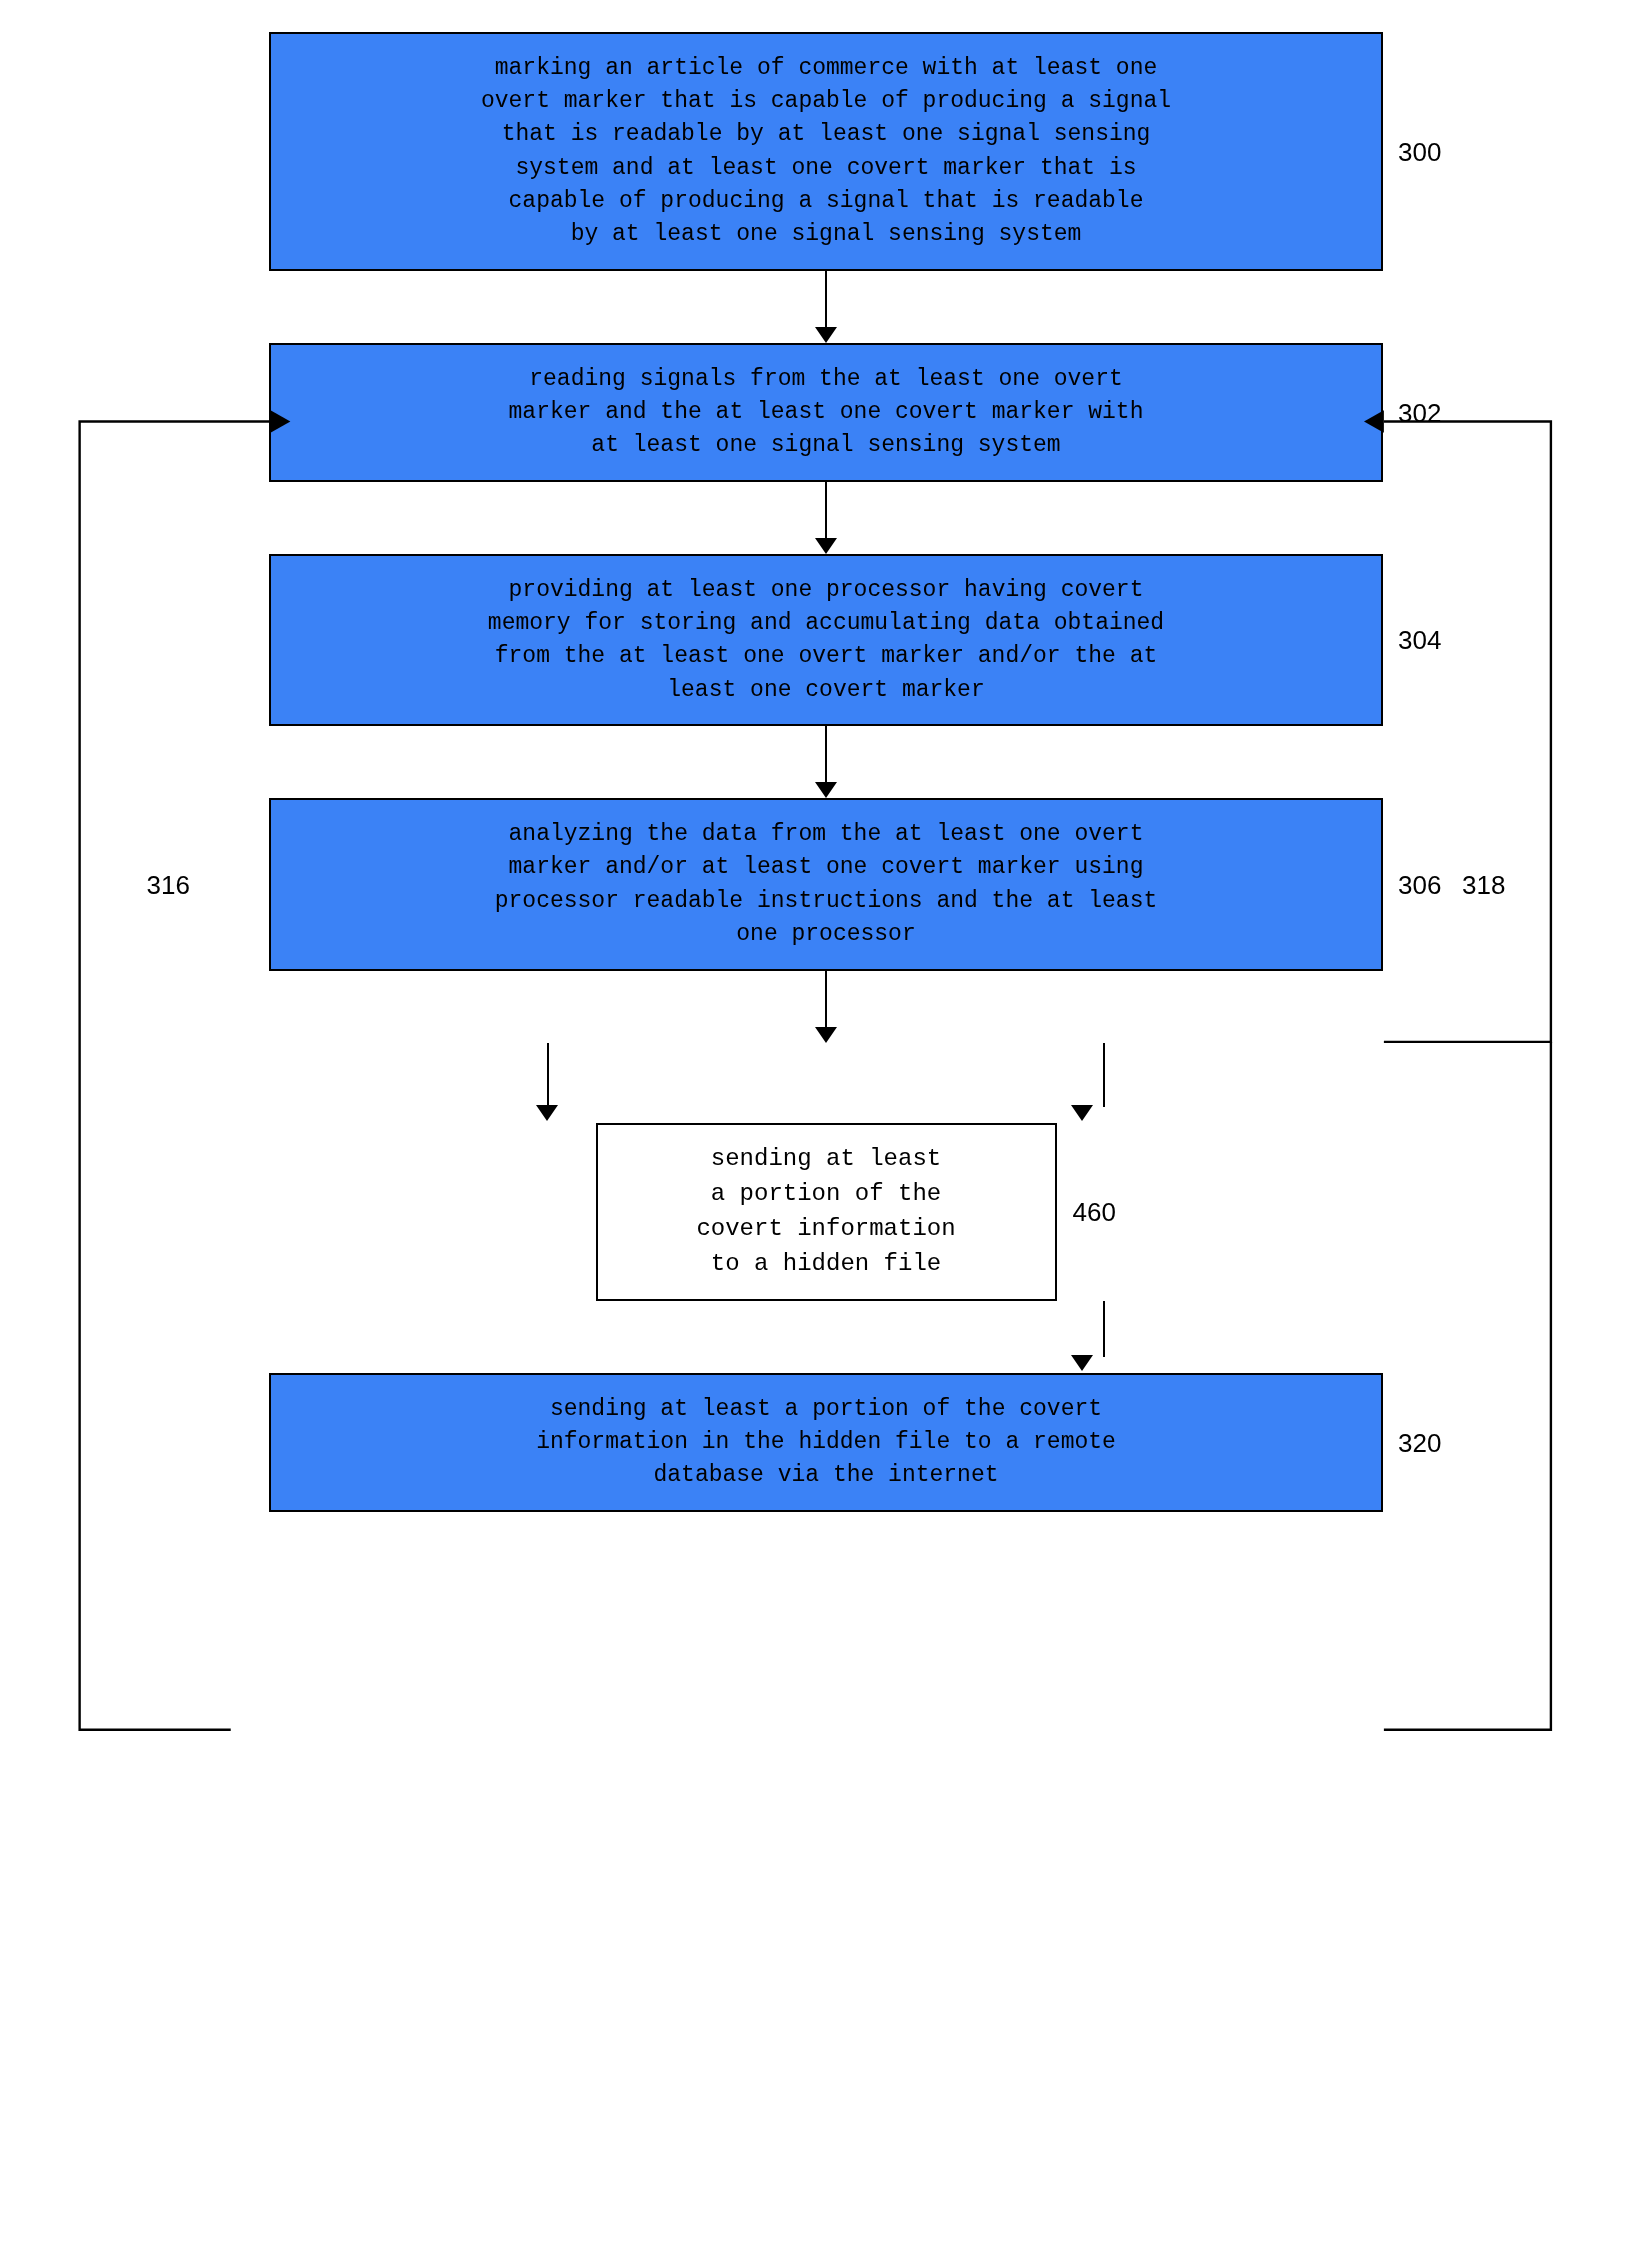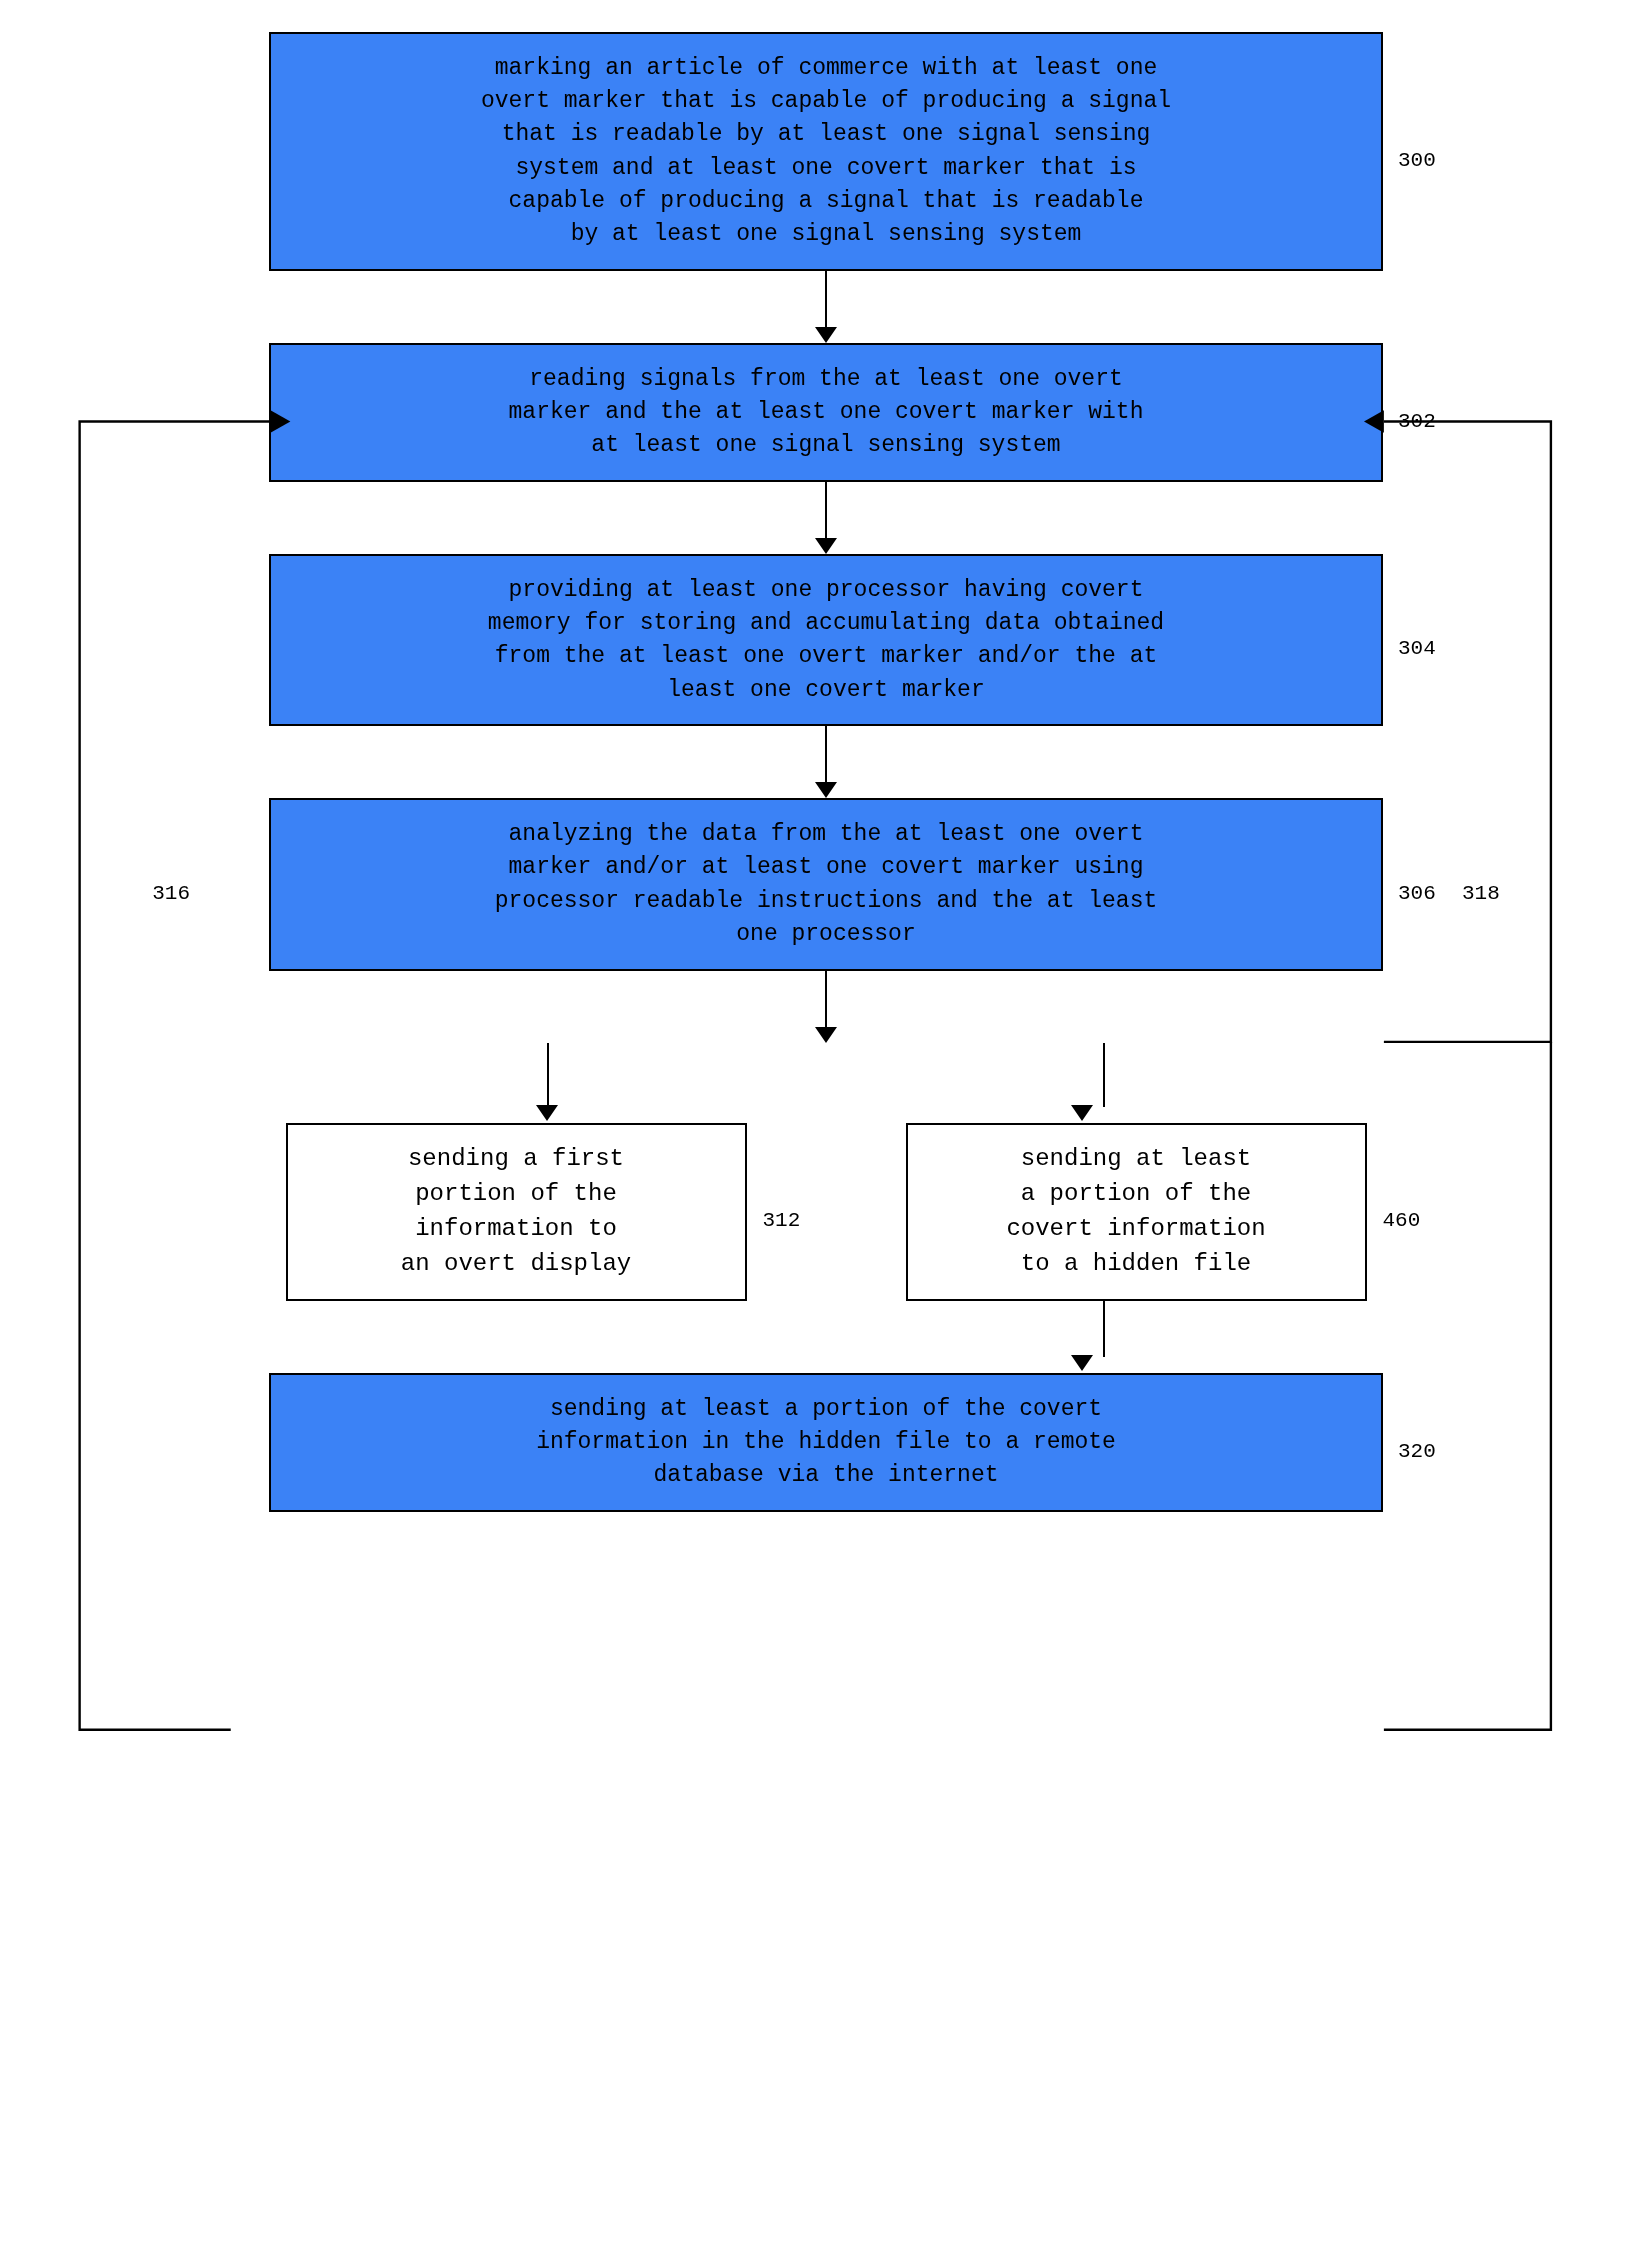--- a/index.html
+++ b/index.html
@@ -30,23 +30,22 @@
       background: #3b82f6;
       position: relative;
     }
 
     .main-box {
       width: 1114px;
     }
 
     .label {
       position: absolute;
-      font-size: 21px;
-      font-family: Liberation Mono, monospace;
-      margin-top: 8px;
+      font-size: 26px;
+      font-family: Liberation Sans, sans-serif;
     }
 
     .small-box {
       border: 2.4px solid #000;
       padding: 17.5px 16px;
       text-align: center;
       font-size: 24px;
       line-height: 1.45;
       background: #fff;
       width: 461px;
@@ -119,29 +118,20 @@
 
     <div style="position:absolute; left:278px; top:0; width:2.4px; height:64px; background:#000;"></div>
     <div style="position:absolute; left:267px; top:62px; width:0; height:0; border-left:11px solid transparent; border-right:11px solid transparent; border-top:16px solid #000;"></div>
 
     <div style="position:absolute; right:278px; top:0; width:2.4px; height:64px; background:#000;"></div>
     <div style="position:absolute; right:290px; top:62px; width:0; height:0; border-left:11px solid transparent; border-right:11px solid transparent; border-top:16px solid #000;"></div>
   </div>
 
   <div style="display:flex; width:1114px; gap:159px; justify-content:center; align-items:flex-start;">
 
-    <div style="position:relative; display:flex; align-items:center;">
-      <div class="small-box">
-        <span style="white-space:pre-line;">sending a first
-portion of the
-information to
-an overt display</span>
-      </div>
-      <span class="label" style="left:477px; top:50%; transform:translateY(-50%);">312</span>
-    </div>
 
     <div style="position:relative; display:flex; align-items:flex-start;">
       <div class="small-box">
         <span style="white-space:pre-line;">sending at least
 a portion of the
 covert information
 to a hidden file</span>
       </div>
       <span class="label" style="left:477px; top:50%; transform:translateY(-50%);">460</span>
     </div>

